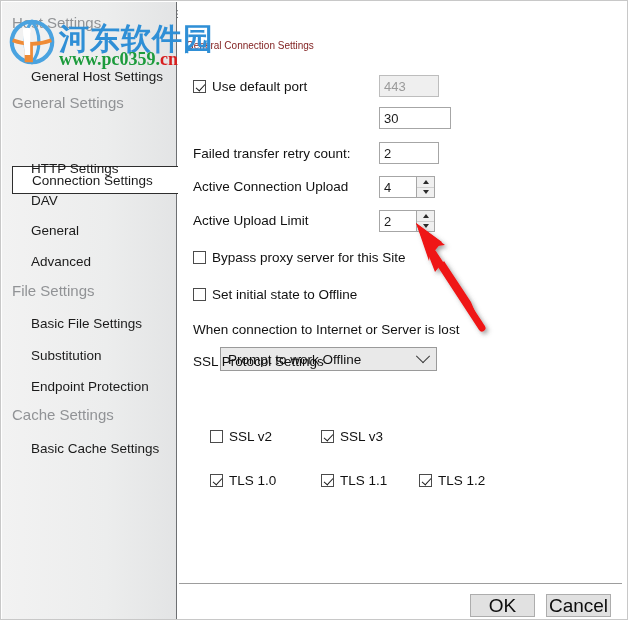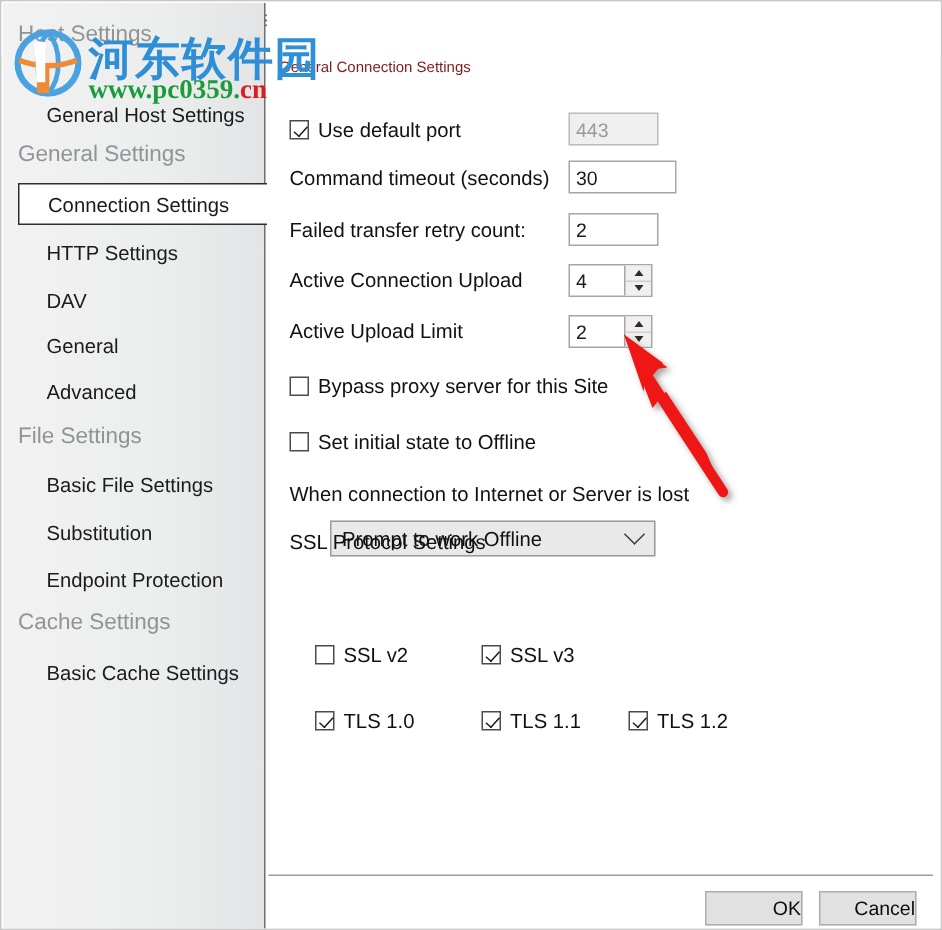--- a/index.html
+++ b/index.html
@@ -83,20 +83,21 @@
     color: #1b1b1b;
     box-sizing: border-box;
     padding-left: 19px;
     white-space: nowrap;
   }
   .nav-item.selected {
     background: #ffffff;
     border: 1px solid #2e2e2e;
     border-right: none;
     width: 172px;
+    margin-top: 44px;
   }
 
   
   #main {
     position: absolute;
     left: 177px; top: 1px;
     width: 450px;
     height: 617px;
     background: #ffffff;
   }
@@ -253,26 +254,25 @@
     width: 443px; height: 1px;
     background: #9d9d9d;
   }
   .dlg-btn {
     position: absolute;
     top: 593px;
     width: 65px; height: 23px;
     background: #e1e1e1;
     border: 1px solid #adadad;
     font-family: "Liberation Sans", sans-serif;
-    font-size: 13px;
+    font-size: 19px;
     color: #0d0d0d;
     cursor: default;
     padding: 0;
     box-sizing: border-box;
-    text-align: right;
   }
   #ok-btn { left: 469px; }
   #cancel-btn { left: 545px; }
 
   
   #watermark {
     position: absolute;
     left: 0; top: 6px;
     width: 250px; height: 62px;
     pointer-events: none;
@@ -366,21 +366,20 @@
   <div id="main">
 
     <div id="page-heading">General Connection Settings</div>
 
     <div class="checkbox-row" style="left:15px; top:77px;">
       <span class="cb-box checked"></span>
       <span class="cb-label">Use default port</span>
     </div>
     <input class="text-input disabled" id="port-input" style="left: 201px; top: 73px; width: 60px;" readonly="" value="443">
 
-    <div class="field-label" style="left:15px; top:109px;">Command timeout (seconds)</div>
     <input class="text-input" style="left: 201px; top: 105px; width: 72px;" value="30">
 
     <div class="field-label" style="left:15px; top:144px;">Failed transfer retry count:</div>
     <input class="text-input" style="left: 201px; top: 140px; width: 60px;" value="2">
 
     <div class="field-label" style="left:15px; top:177px;">Active Connection Upload</div>
     <div class="spinner" style="left:201px; top:174px; width:56px;">
       <span class="sp-value">4</span>
       <span class="sp-arrows">
         <span class="sp-up">

